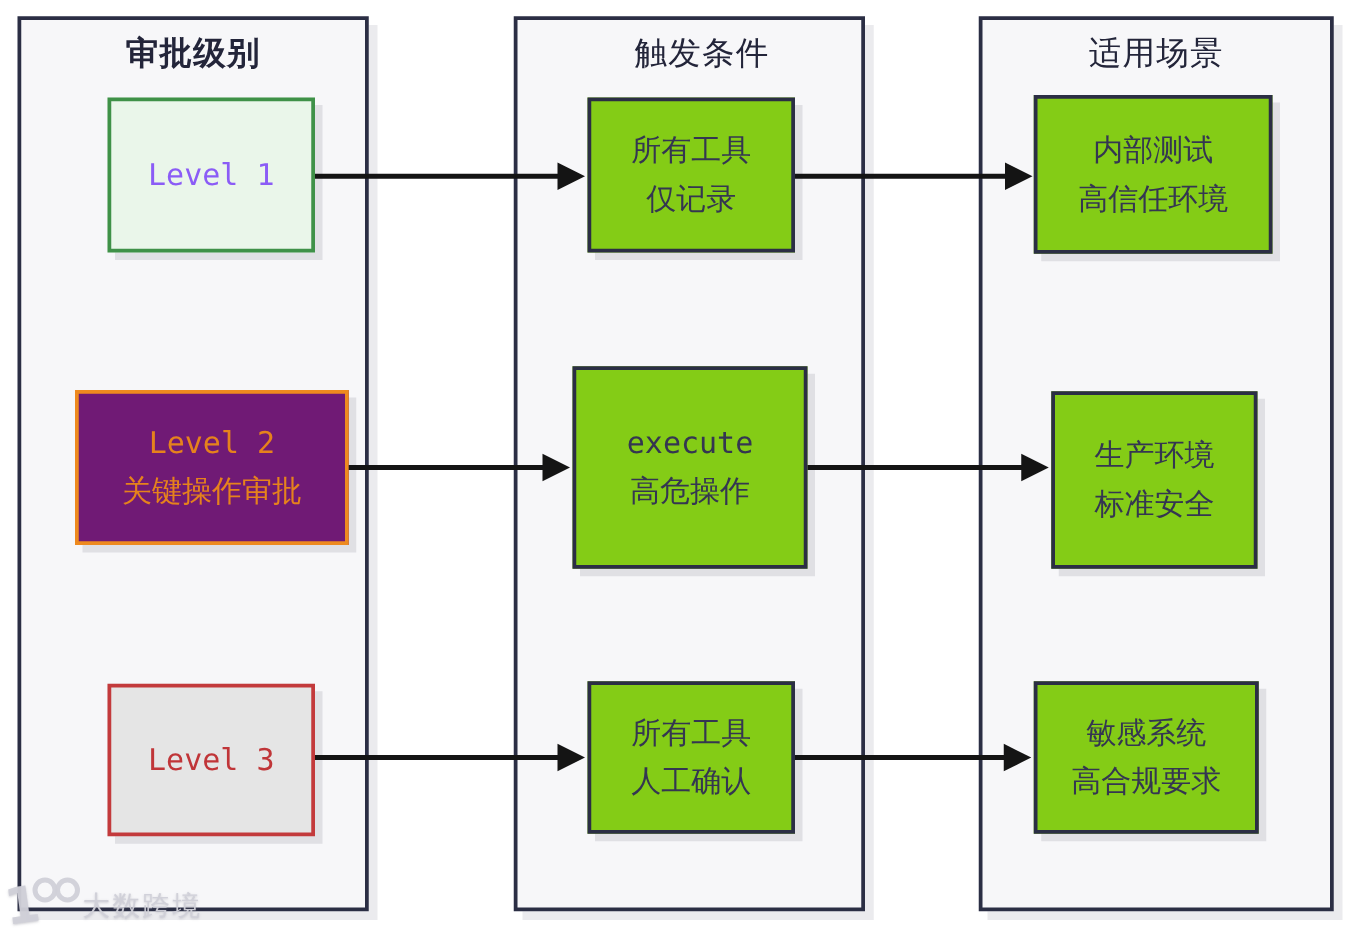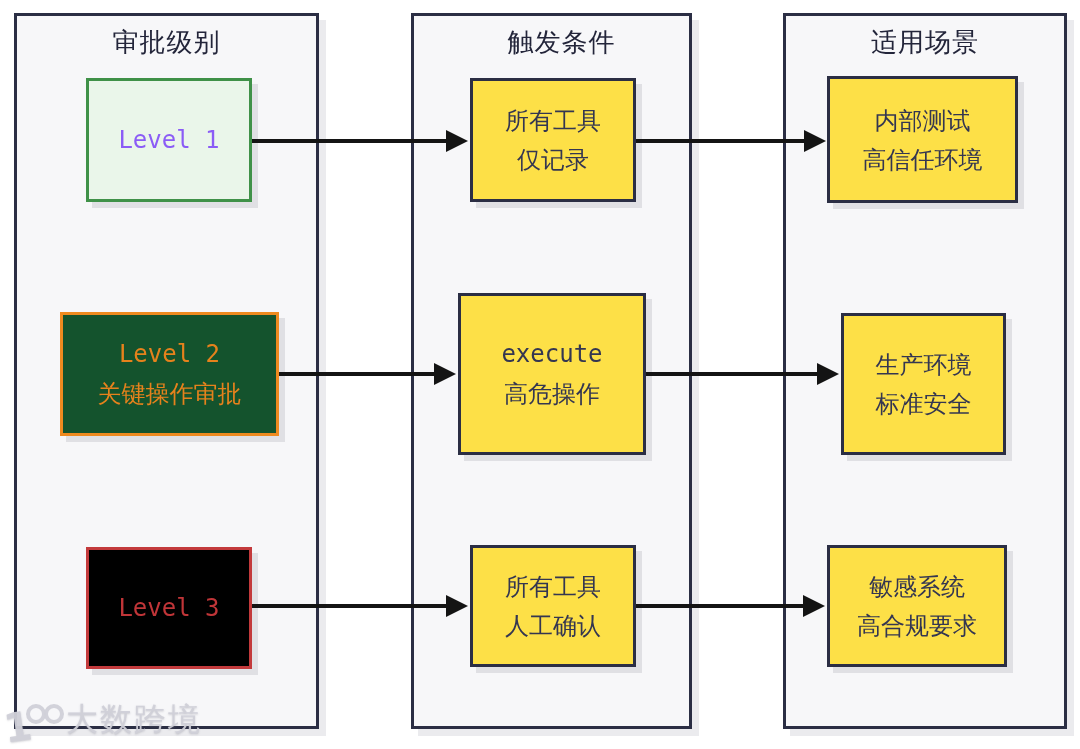--- a/index.html
+++ b/index.html
@@ -6,38 +6,38 @@
   .canvas{
     position:relative;width:1080px;height:749px;background:#ffffff;overflow:hidden;
     font-family:"Liberation Sans","DejaVu Sans",sans-serif;color:#343651;
   }
   
   .col{
     position:absolute;top:13px;height:716px;background:#f7f7f9;
     border:3px solid #2b2e44;box-shadow:7px 7px 0 rgba(58,60,85,0.10);
     z-index:1;box-sizing:border-box;
   }
-  .col-1{left:14px;width:305px;}
+  .col-1{left:14px;width:281px;font-weight:bold;}
   .col-2{left:411px;width:281px;padding-left:20px;}
   .col-3{left:783px;width:284px;}
   .col-header{
     margin-top:9px;text-align:center;font-size:26px;letter-spacing:1px;
     color:#23253a;
   }
   
   .node{
-    position:absolute;z-index:2;box-sizing:border-box;background:#fde047;
+    position:absolute;z-index:2;box-sizing:border-box;background:#84cc16;
     border:3px solid #2b2e44;box-shadow:6px 6px 0 rgba(58,60,85,0.12);
     display:flex;flex-direction:column;justify-content:center;align-items:center;
     font-size:24px;line-height:39px;text-align:center;color:#343651;
   }
   .node .mono{font-family:"DejaVu Sans Mono","Liberation Mono",monospace;}
   .node-green{background:#eaf6ea;border-color:#3f9148;color:#8b5cf6;}
-  .node-orange{background:#14532d;border-color:#ee8a1f;color:#e6821c;}
-  .node-red{background:#000000;border-color:#c33a3c;color:#c03538;}
+  .node-orange{background:#701a75;border-color:#ee8a1f;color:#e6821c;}
+  .node-red{background:#e5e5e5;border-color:#c33a3c;color:#c03538;}
   
   .arrow{position:absolute;height:22px;z-index:3;}
   .arrow .shaft{position:absolute;left:0;right:20px;top:9px;height:4px;background:#141414;}
   .arrow .head{
     position:absolute;right:0;top:0;width:0;height:0;
     border-left:22px solid #141414;border-top:11px solid transparent;border-bottom:11px solid transparent;
   }
   
   .watermark{
     position:absolute;left:4px;top:698px;z-index:5;display:flex;align-items:flex-end;
@@ -48,21 +48,21 @@
   .wm-one{
     position:absolute;left:0;bottom:-6px;font-size:40px;font-weight:bold;
     font-family:"DejaVu Sans",sans-serif;transform:rotate(-8deg);
   }
   .wm-o{
     position:absolute;width:12px;height:12px;border:4px solid rgba(208,208,216,0.95);
     border-radius:50%;top:4px;box-sizing:content-box;
   }
   .o1{left:22px;}
   .o2{left:40px;}
-  .wm-text{font-size:32px;letter-spacing:2px;padding-bottom:2px;}
+  .wm-text{font-size:22px;letter-spacing:2px;padding-bottom:2px;}
 </style>
 </head>
 <body>
 
 <div class="canvas">
 
   <div class="col col-1">
     <div class="col-header">审批级别</div>
   </div>
   <div class="col col-2">

